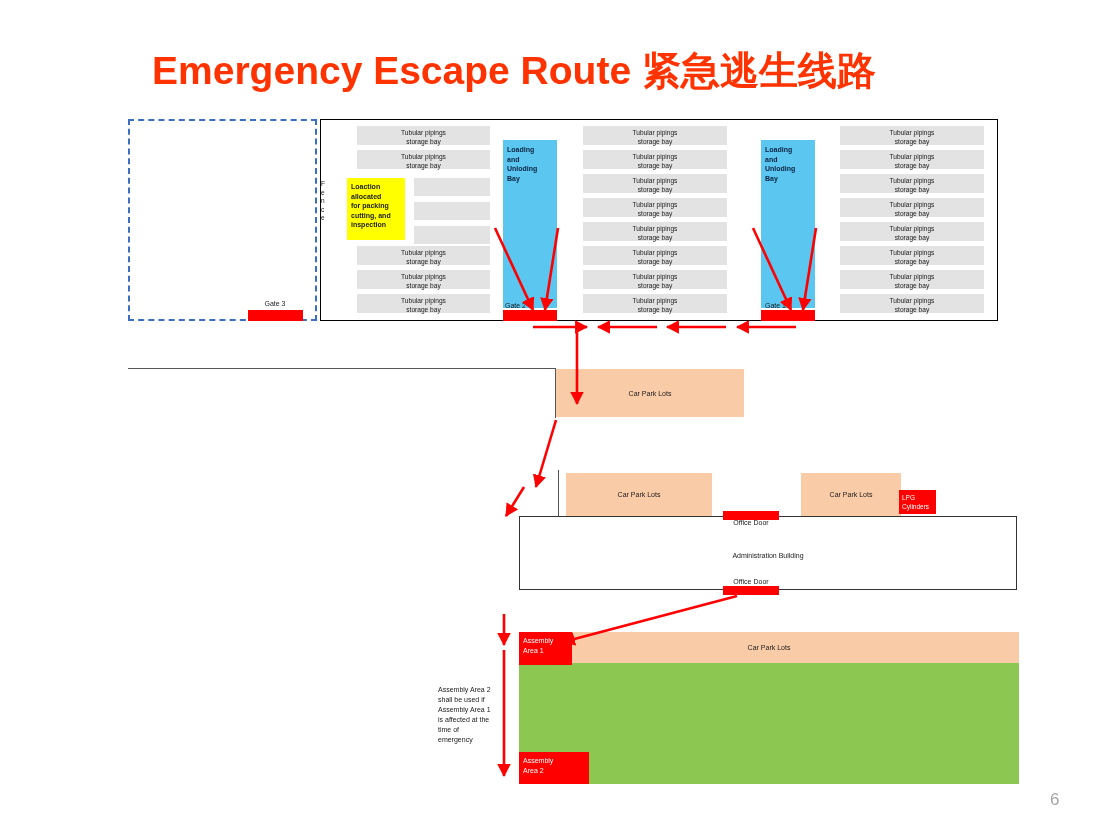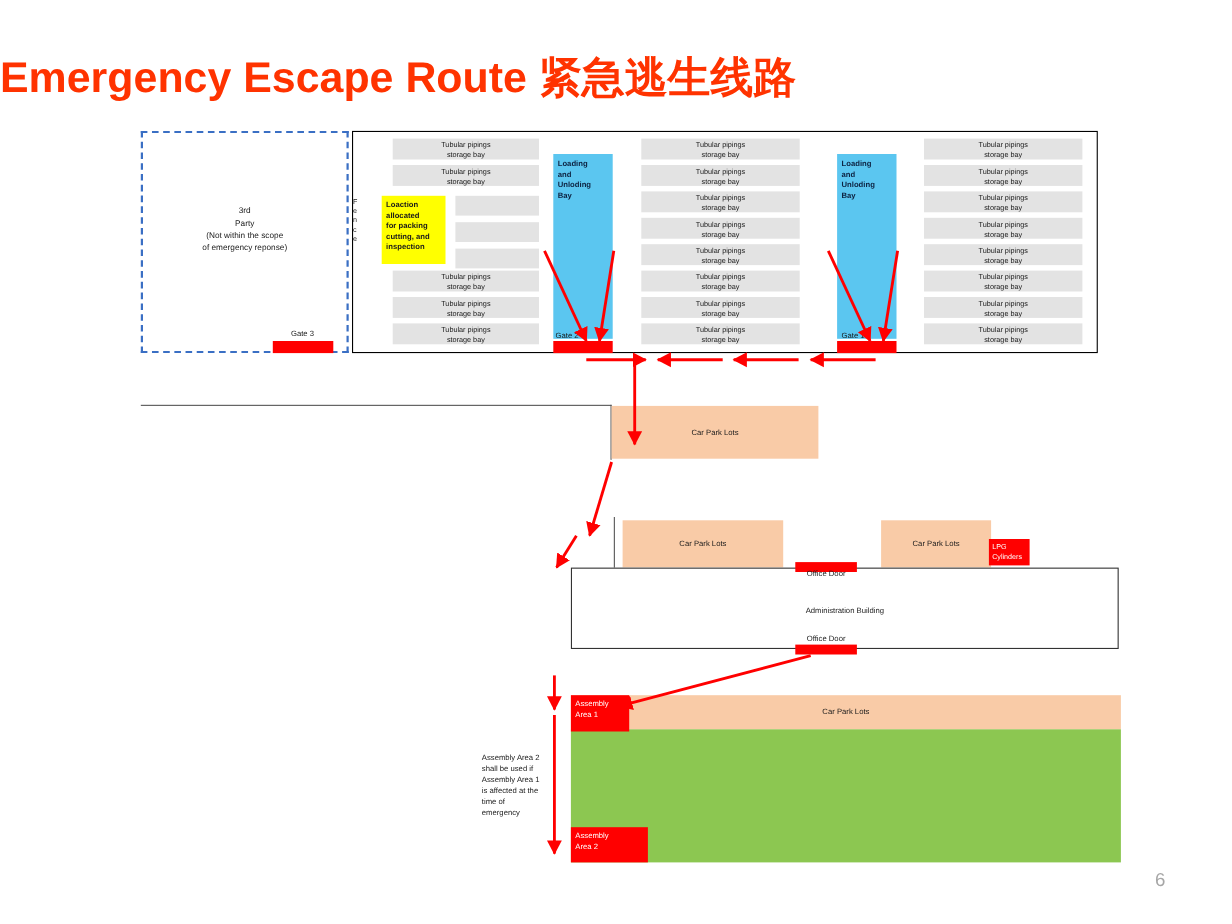--- a/index.html
+++ b/index.html
@@ -13,21 +13,21 @@
     width: 1120px;
     height: 840px;
     background: #ffffff;
     overflow: hidden;
   }
   .abs { position: absolute; }
 
   
   #title {
     left: 0; top: 44px; width: 1028px;
-    text-align: left;
+    text-align: center;
     font-size: 39px;
     font-weight: bold;
     color: #FF3300;
     letter-spacing: 0px;
     white-space: nowrap;
   }
 
   
   #third-party-zone {
     left: 128px; top: 119px; width: 189px; height: 202px;
@@ -173,26 +173,20 @@
   }
 </style>
 </head>
 <body>
 
 <div id="slide">
 
   <div class="abs" id="title">Emergency Escape Route 紧急逃生线路</div>
 
   <div class="abs" id="third-party-zone"></div>
-  <div class="abs" id="third-party-label">
-    <div>3rd</div>
-    <div>Party</div>
-    <div>(Not within the scope</div>
-    <div>of emergency reponse)</div>
-  </div>
 
   <div class="abs gate-label" style="left:239px; top:300px; width:72px;">Gate 3</div>
   <div class="abs red-block" style="left:248px; top:310px; width:55px; height:11px;"></div>
 
   <div class="abs" id="warehouse"></div>
 
   <div class="abs" id="fence-label">
     <div>F</div>
     <div>e</div>
     <div>n</div>

